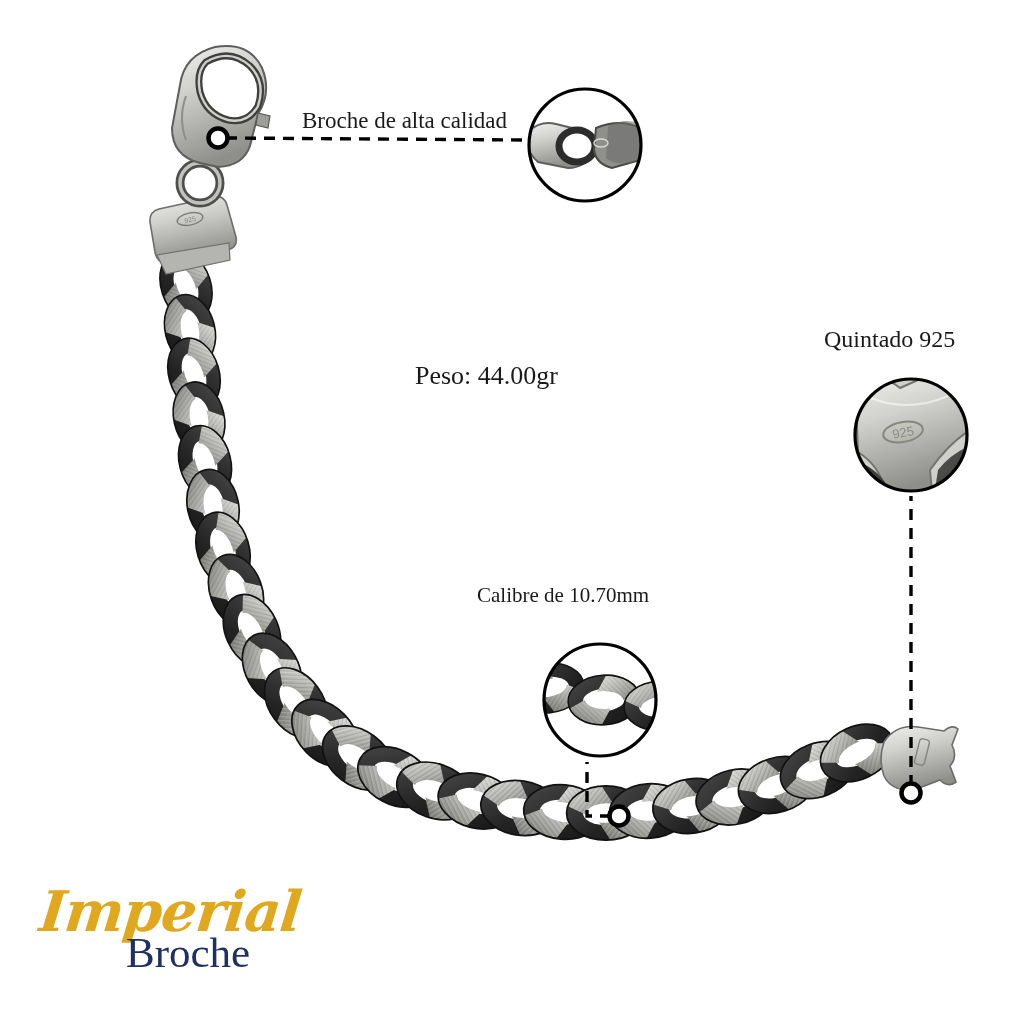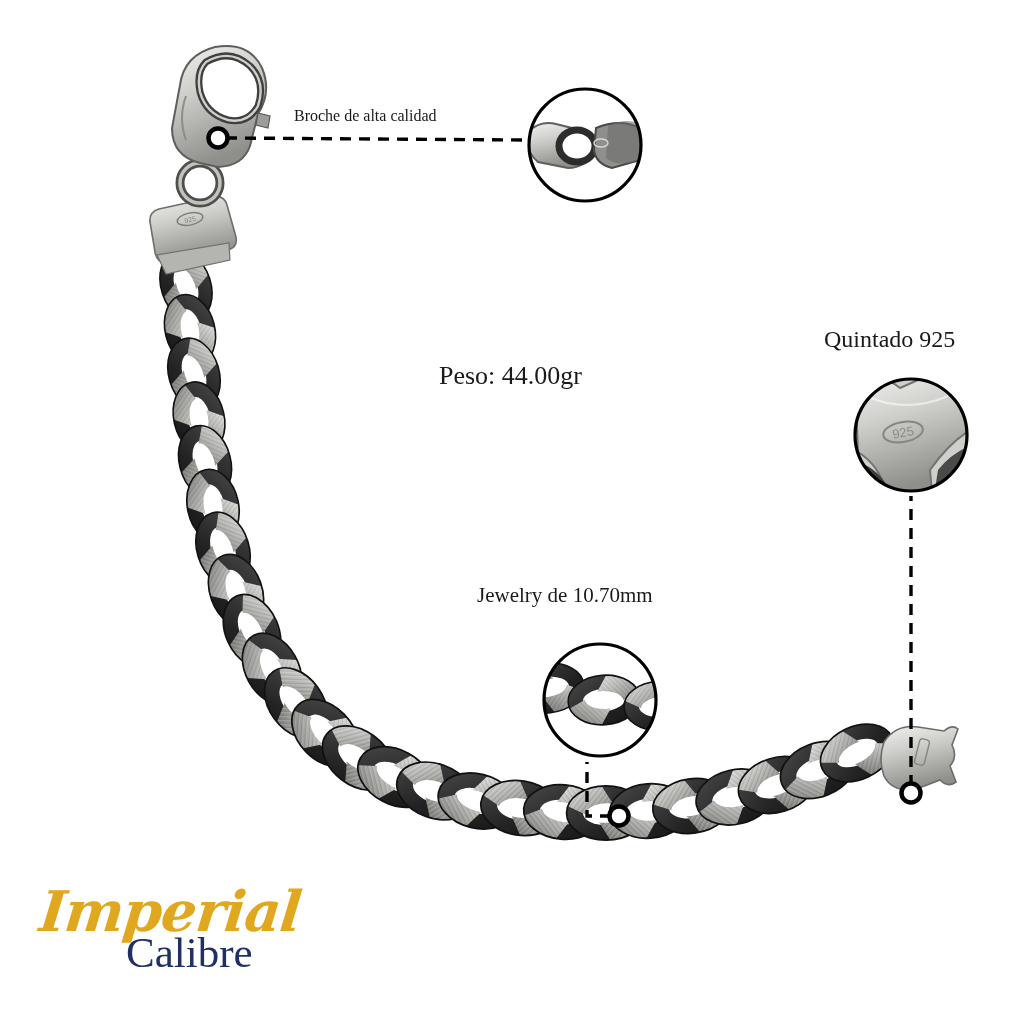--- a/index.html
+++ b/index.html
@@ -13,27 +13,27 @@
   #stage{position:absolute;inset:0;width:1024px;height:1024px;}
   svg.layer{position:absolute;left:0;top:0;width:1024px;height:1024px;}
 
   .callout-label{
     position:absolute;
     font-family:"Liberation Serif", serif;
     color:#1a1a1a;
     white-space:nowrap;
     line-height:1.18;
   }
-  #label-clasp{left:294px;top:107px;font-size:16px;}
+  #label-clasp{left:302px;top:107px;font-size:23px;}
   #label-plating{left:824px;top:325px;font-size:24px;}
   #label-gauge{left:477px;top:583px;font-size:21px;}
 
   #spec-block{
     position:absolute;left:415px;top:358px;
-    font-size:26px;color:#1a1a1a;line-height:1.35;margin-left:24px;
+    font-size:26px;color:#1a1a1a;line-height:1.35;
   }
   #spec-block div{white-space:nowrap;}
 
   #logo{
     position:absolute;left:40px;top:878px;width:250px;height:100px;
   }
   #logo-imperial{
     position:absolute;left:0px;top:0px;
     font-family:"DejaVu Serif", serif;
     font-style:italic;
@@ -278,24 +278,24 @@
           </g>
       </g>
       <circle cx="600" cy="700" r="56" fill="none" stroke="#000000" stroke-width="3.2"></circle>
     </g>
   </svg>
 
   <div class="callout-label" id="label-clasp">Broche de alta calidad</div>
 
   <div class="callout-label" id="label-plating">Quintado 925</div>
 
-  <div class="callout-label" id="label-gauge">Jewelry de 10.70mm</div>
+  <div class="callout-label" id="label-gauge">Calibre de 10.70mm</div>
 
   <div id="spec-block">
     <div>Peso: 44.00gr</div>
   </div>
 
   <div id="logo">
     <div id="logo-imperial">Imperial</div>
-    <div id="logo-jewelry">Calibre</div>
+    <div id="logo-jewelry">Broche</div>
   </div>
 
 </div>
 
 </body></html>

